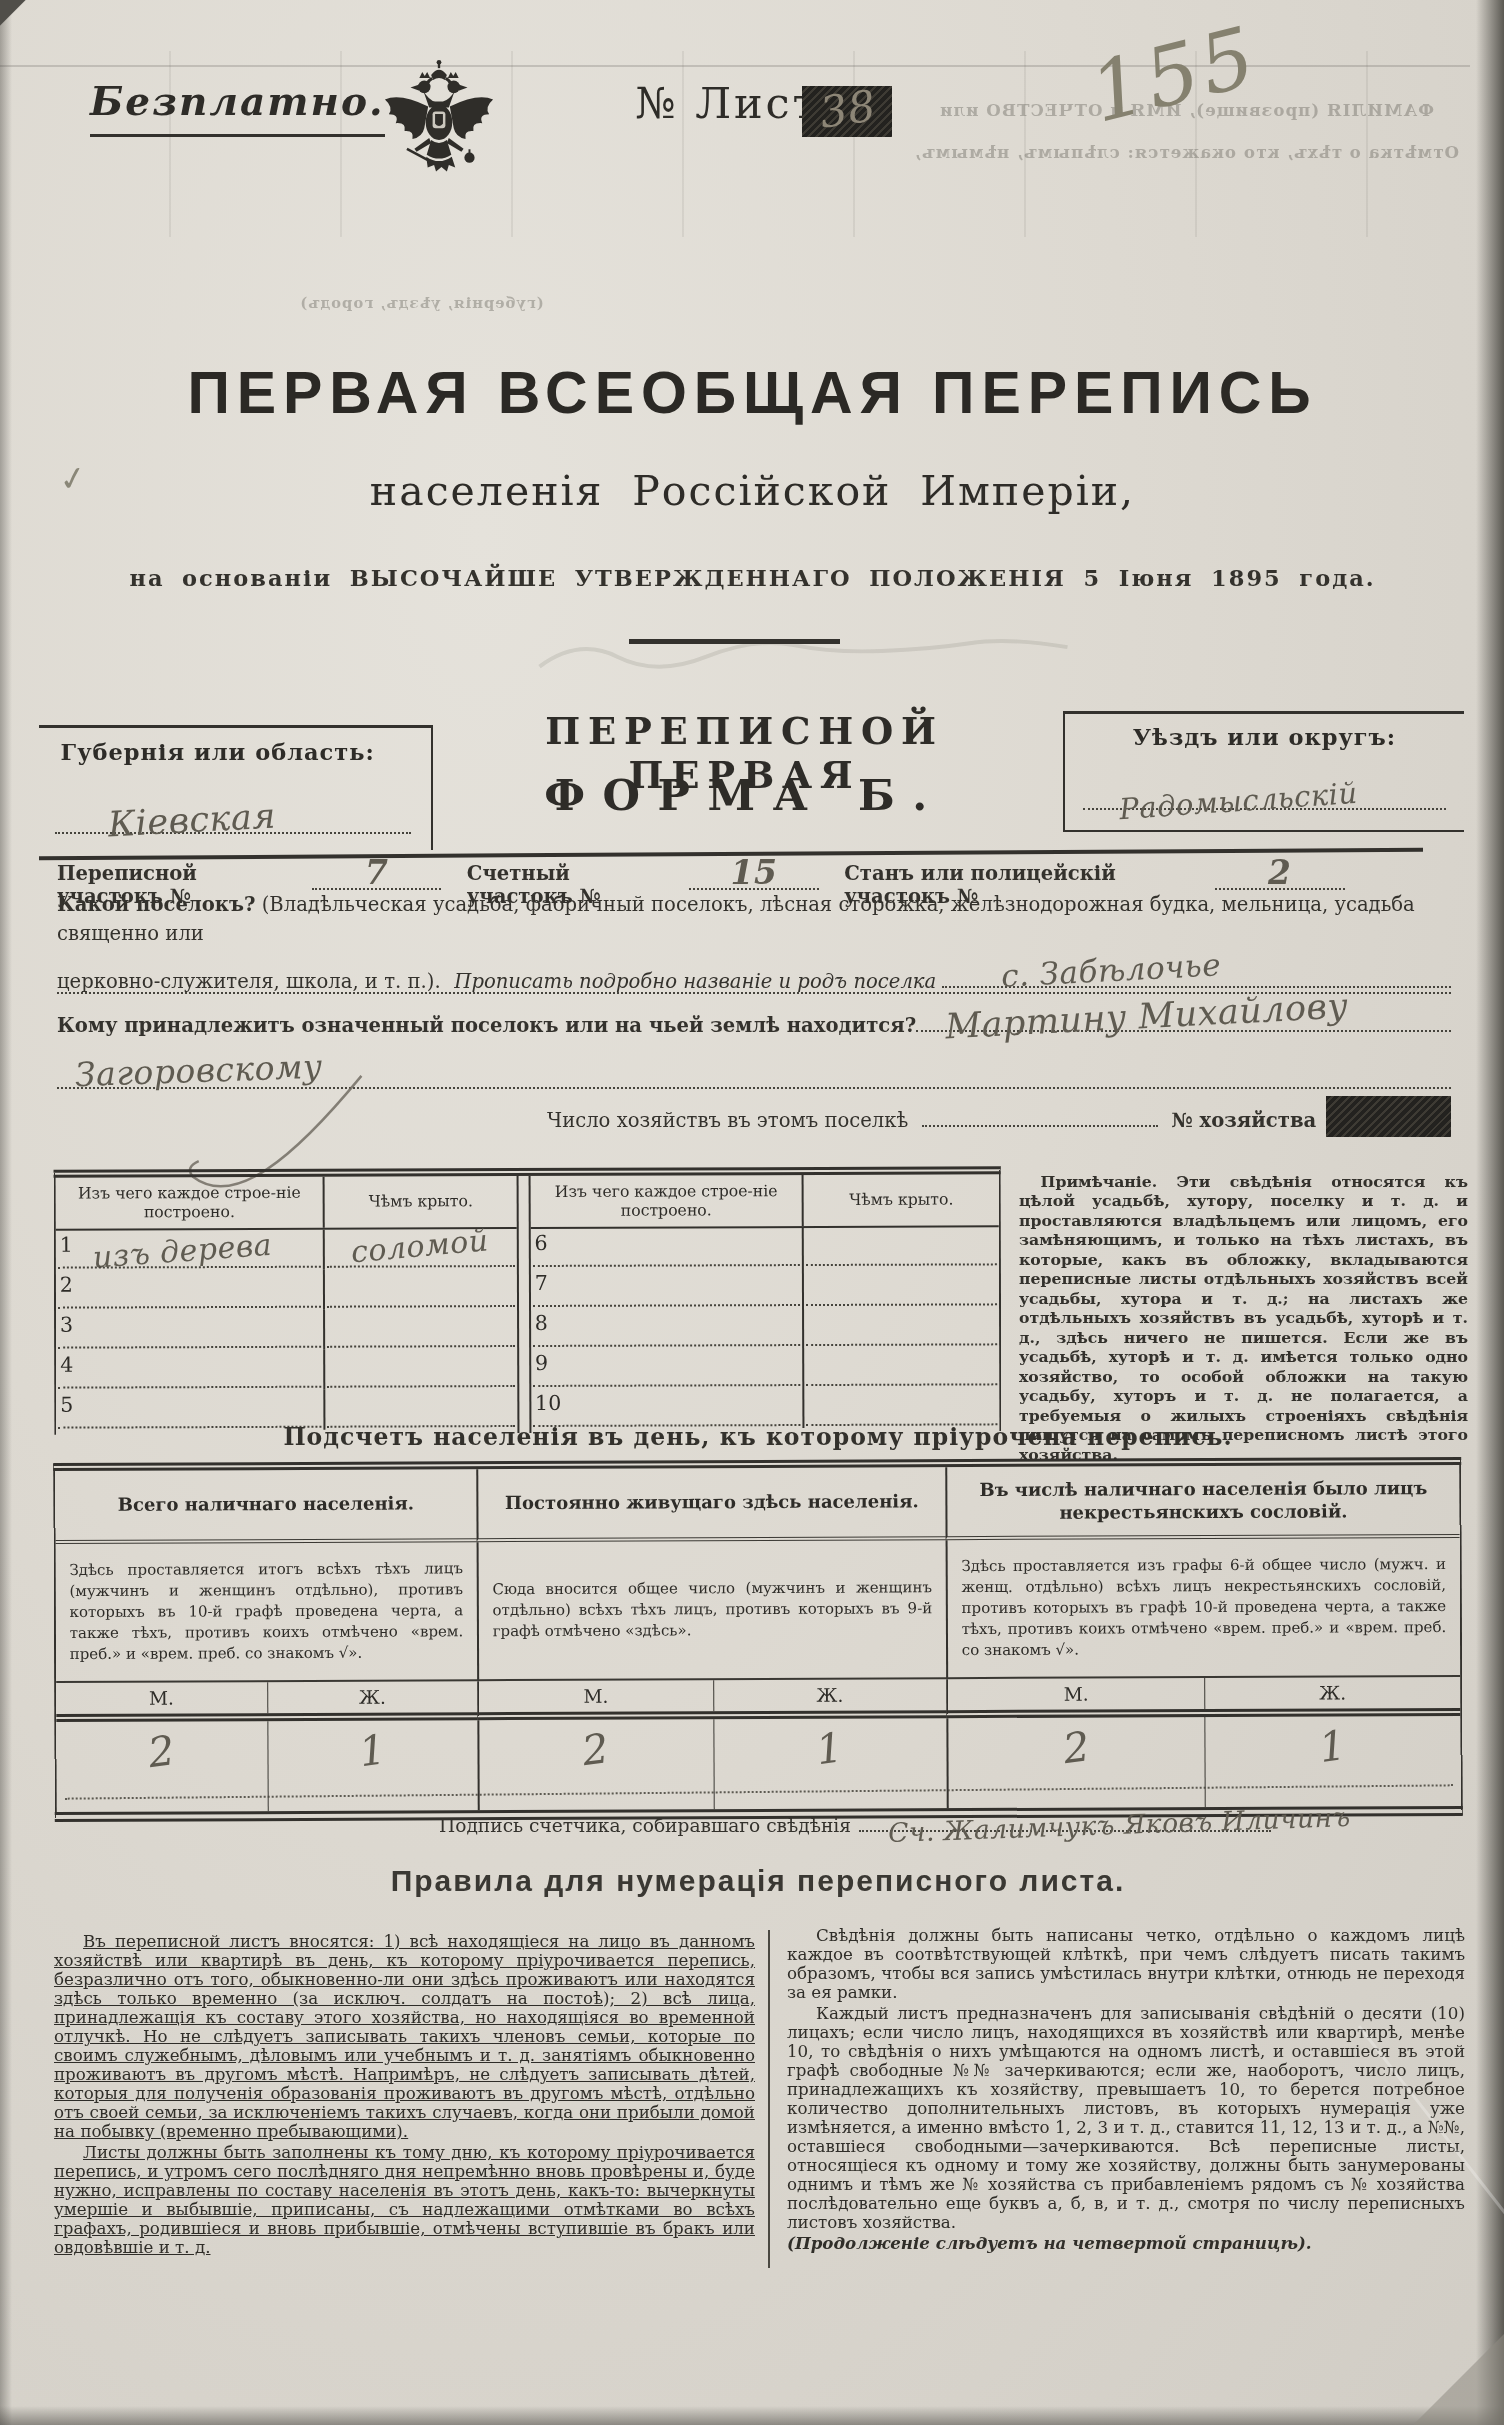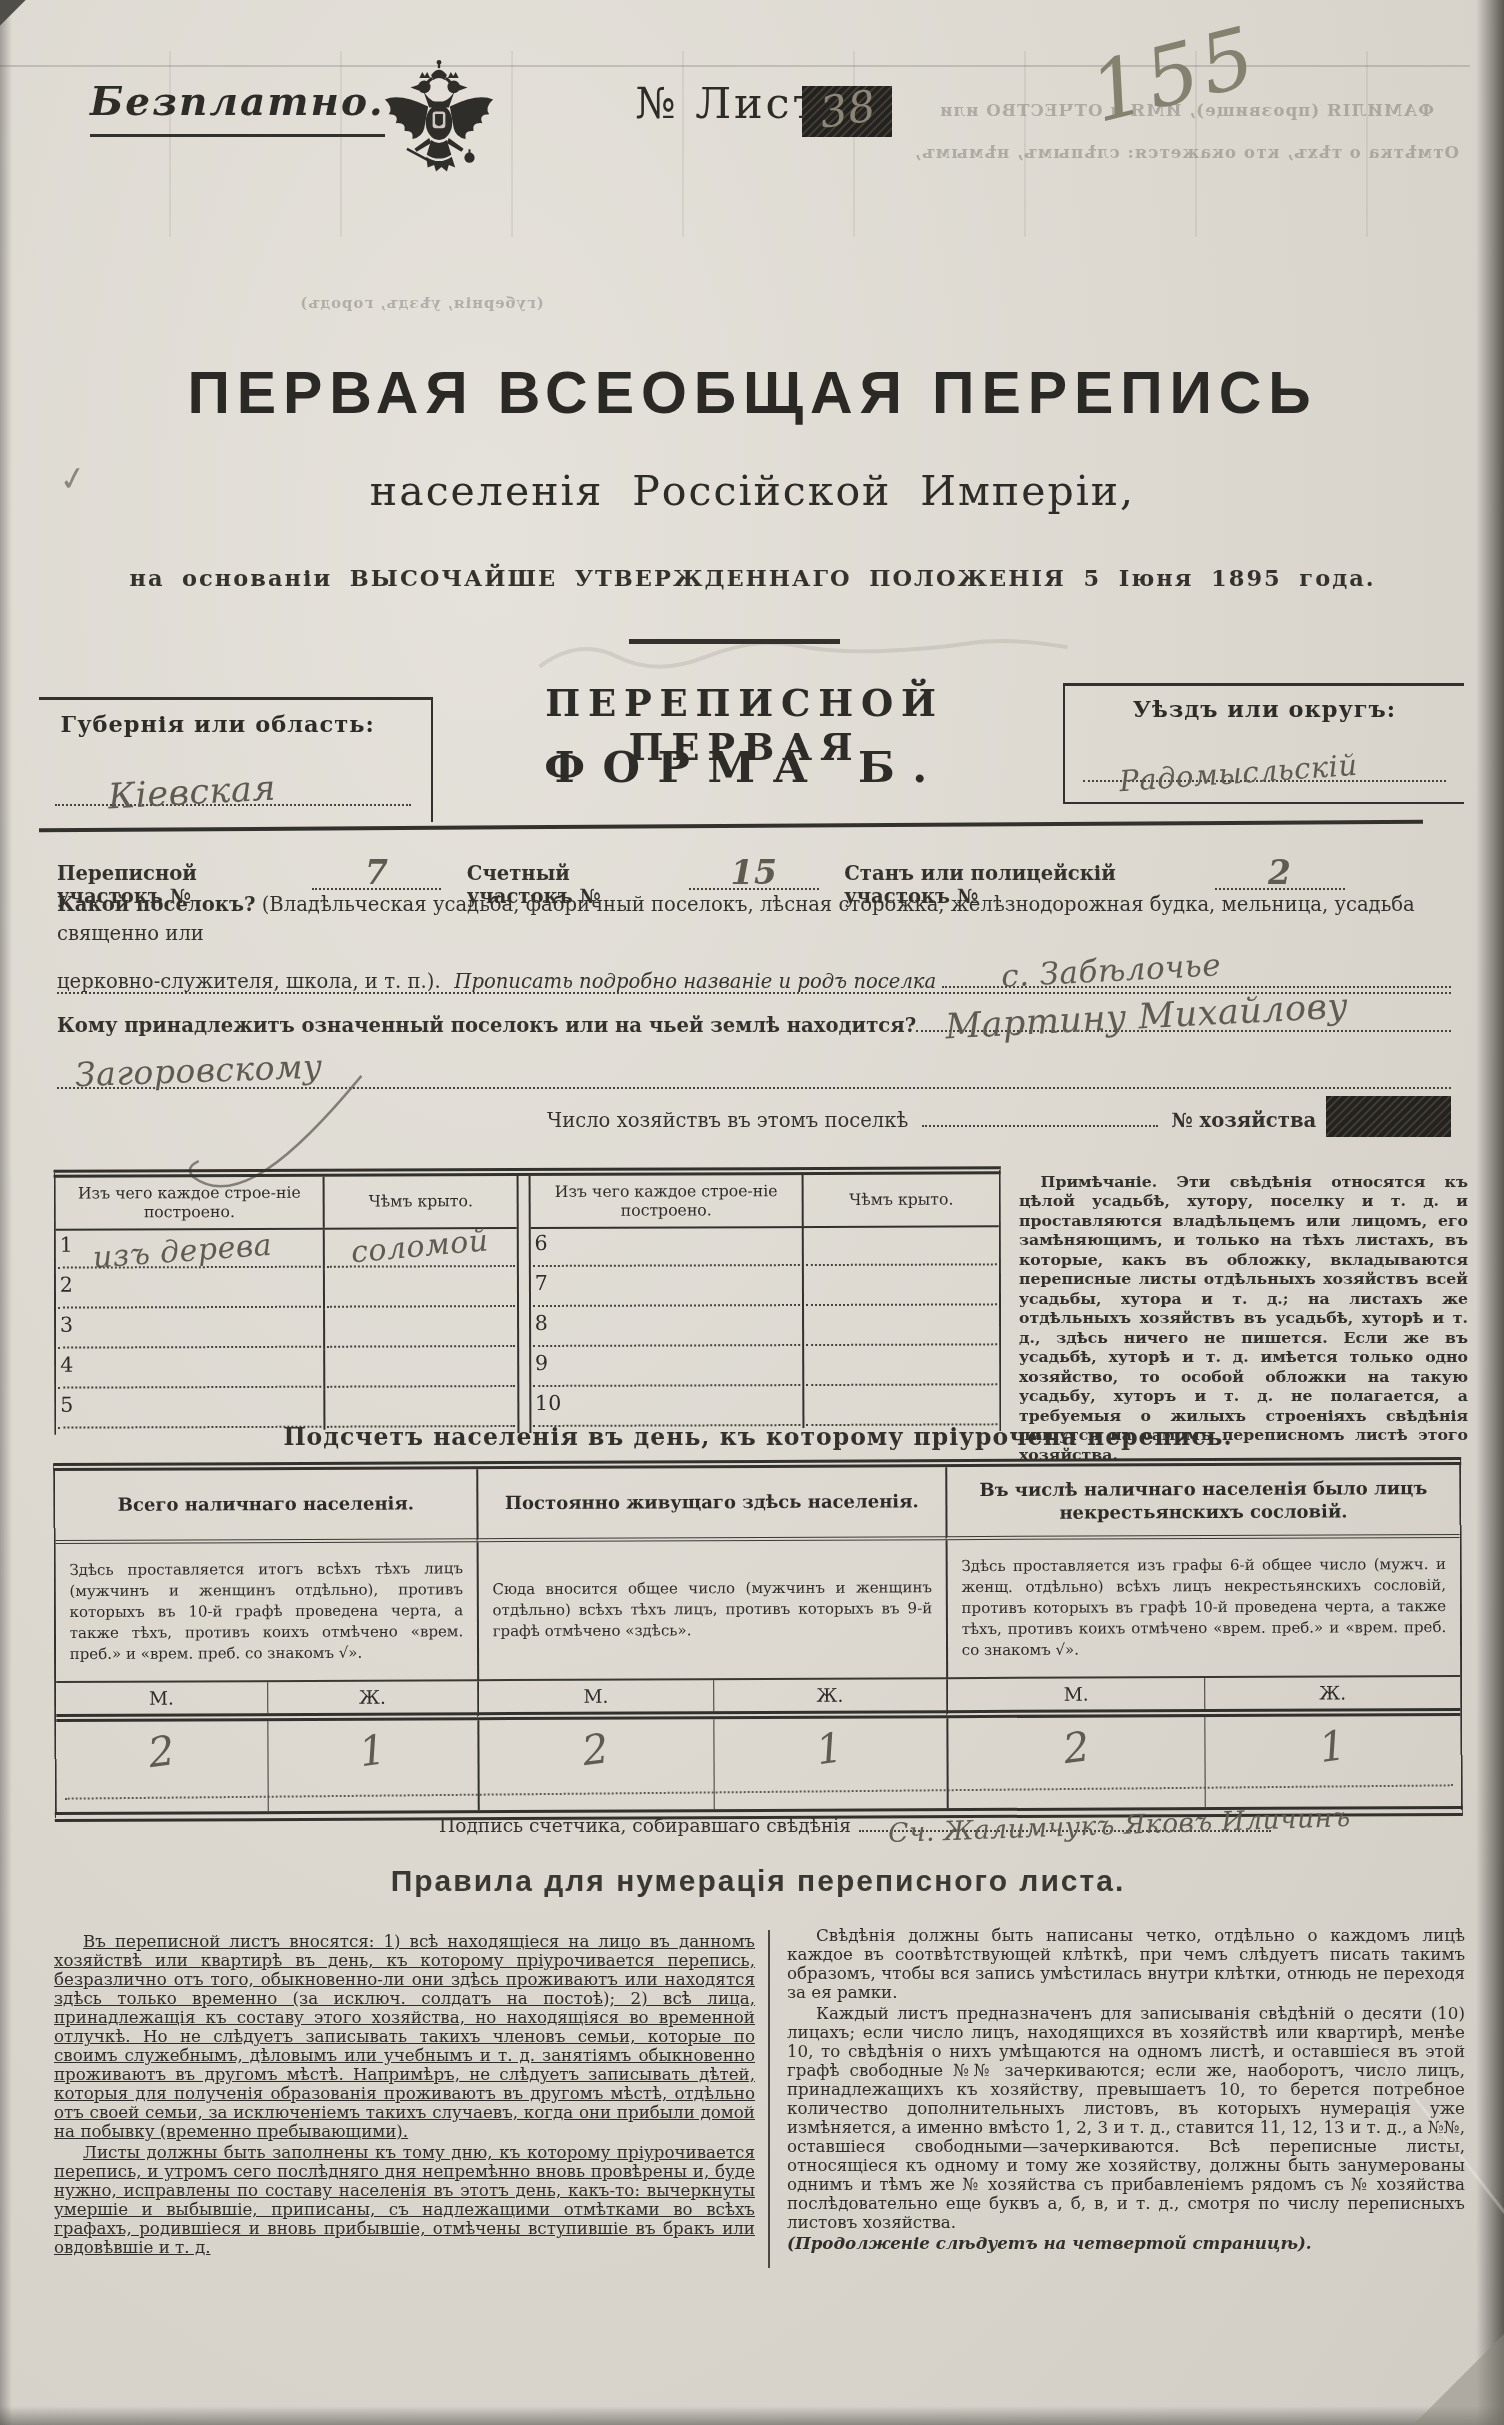--- a/index.html
+++ b/index.html
@@ -45,21 +45,21 @@
   
   .title-main{left:0;top:359px;width:100%;text-align:center;
               font-family:"Liberation Sans",sans-serif;font-weight:bold;
               font-size:59px;letter-spacing:6.9px;color:#2b2925;}
   .title-sub{left:0;top:467px;width:100%;text-align:center;font-size:41px;
              letter-spacing:2px;word-spacing:13.7px;}
   .title-basis{left:0;top:565px;width:100%;text-align:center;font-size:22.5px;
                font-weight:bold;letter-spacing:2px;word-spacing:7.8px;color:#34322d;}
   .rule-short{left:629px;top:639px;width:211px;height:4.9px;background:#33312d;}
   
-  .boxes{left:39px;top:679px;width:1384px;height:149px;}
+  .boxes{left:39px;top:707px;width:1384px;height:149px;}
   .box-left{position:absolute;left:0;top:17.6px;width:392px;height:122px;
             border-top:3.9px solid #33312d;border-right:2.9px solid #33312d;}
   .box-left-label{margin:11.8px 0 0 21.6px;font-size:22.5px;font-weight:bold;letter-spacing:1px;}
   .box-left-line{position:absolute;left:15.7px;right:19.6px;bottom:15.7px;}
   .box-left-hw{position:absolute;left:69px;bottom:9.8px;font-size:35px;transform:rotate(-3deg);}
   .form-title1{position:absolute;left:397px;top:2px;width:617px;text-align:center;
                font-size:37px;font-weight:bold;letter-spacing:7.8px;}
   .form-title2{position:absolute;left:397px;top:63px;width:617px;text-align:center;
                font-size:43px;font-weight:bold;letter-spacing:17.6px;}
   .box-right{position:absolute;left:1024px;top:3.9px;width:399px;height:116px;

